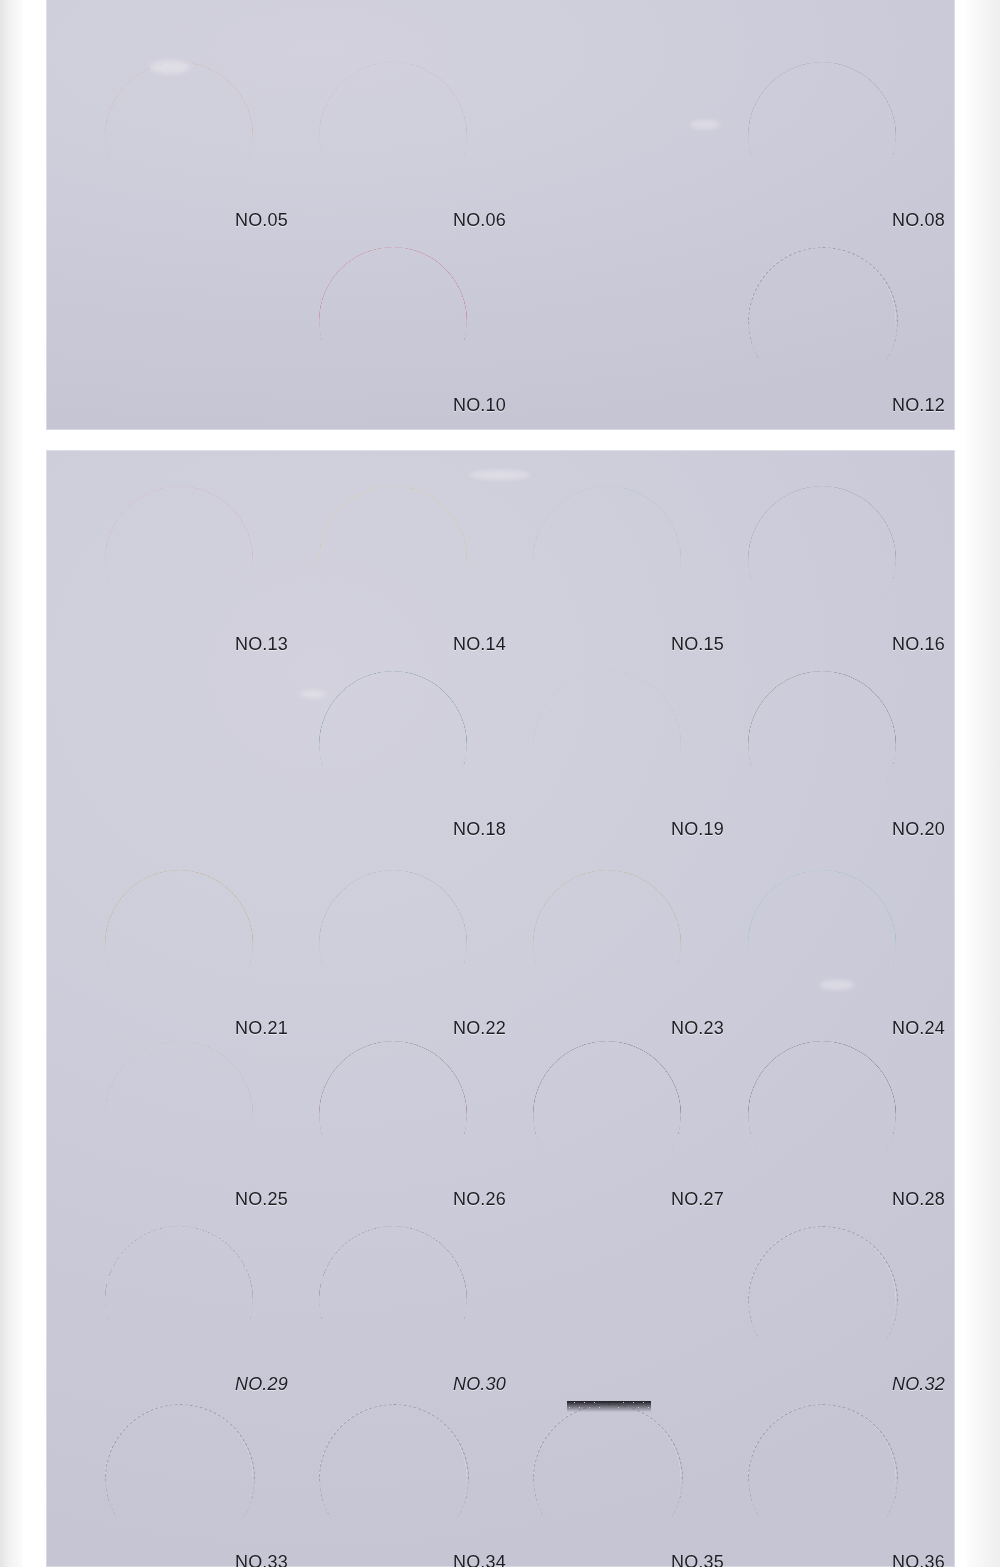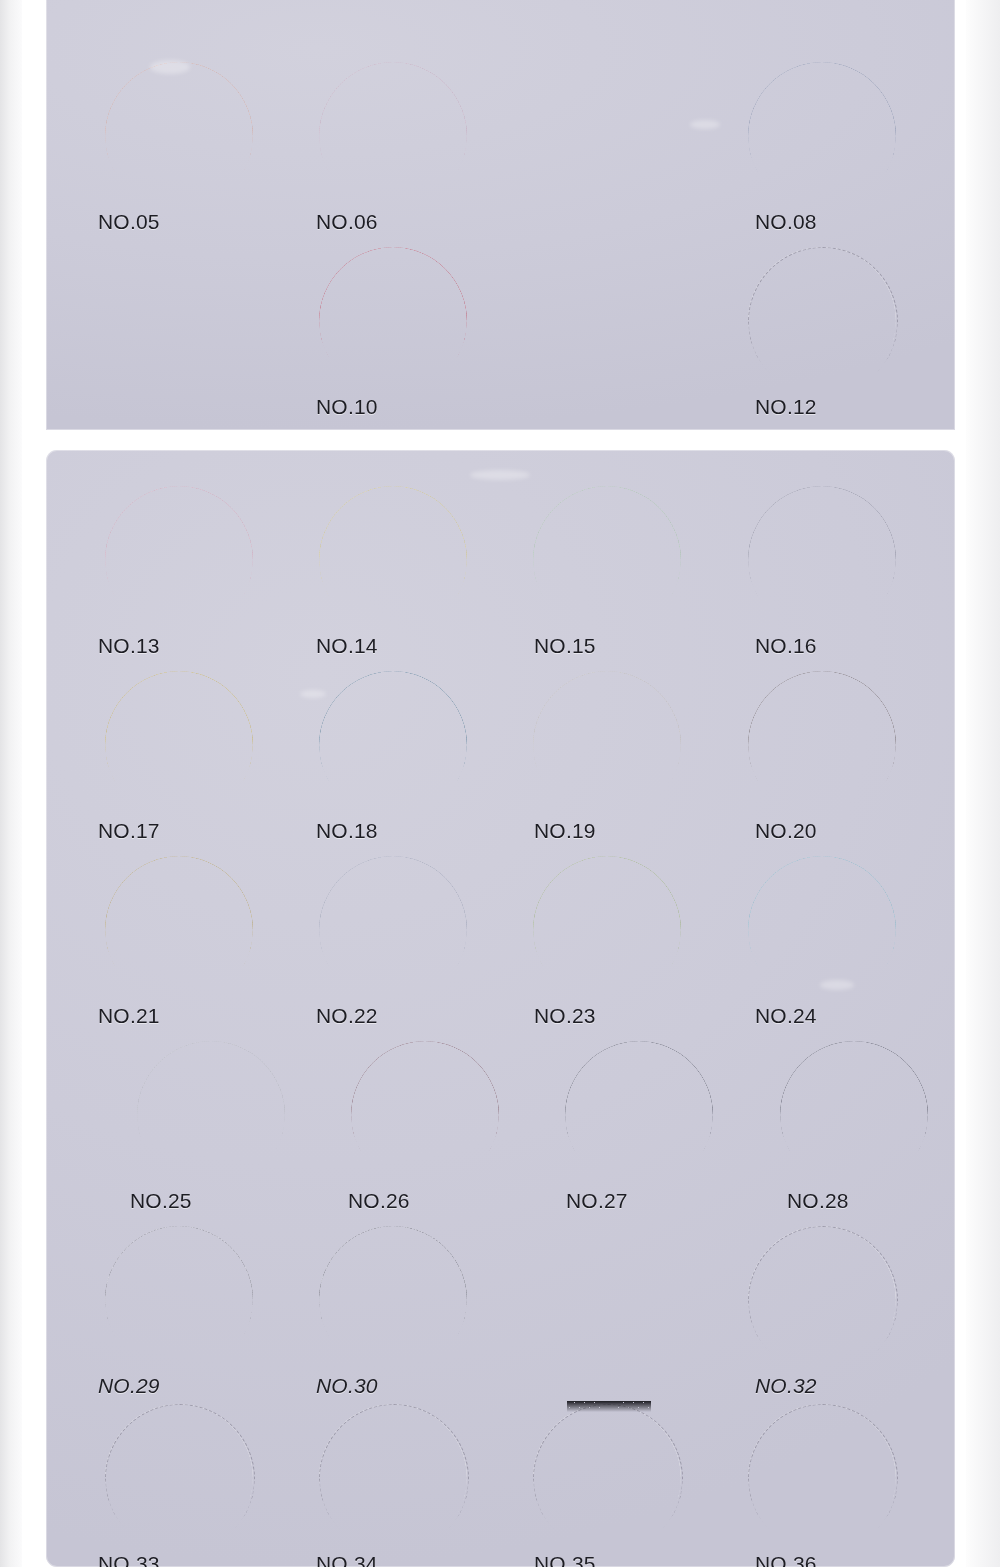--- a/index.html
+++ b/index.html
@@ -22,21 +22,21 @@
   }
 
   
   .card{
     position:absolute;
     background:
       radial-gradient(110% 80% at 30% 20%, #d2d1dd 0%, #cccbd9 55%, #c6c5d4 100%);
     box-shadow:0 0 0 1px rgba(255,255,255,.35) inset;
   }
   .card.c1{left:46px;top:-46px;width:909px;height:476px;}
-  .card.c2{left:46px;top:450px;width:909px;height:1117px;border-radius:11px;}
+  .card.c2{left:46px;top:450px;width:909px;height:1117px;}
 
   
   .blemish{position:absolute;background:rgba(255,255,255,.30);
            border-radius:50%;filter:blur(2px);pointer-events:none;}
 
   
   .row{position:absolute;left:0;width:909px;height:185px;}
   .cell{
     position:absolute;width:227px;height:185px;top:0;
   }
@@ -106,22 +106,22 @@
     position:absolute;left:55px;top:1px;width:84px;height:11px;
     background:
       repeating-linear-gradient(135deg,#1b1b22 0 6px,transparent 6px 7px),
       repeating-linear-gradient(-135deg,#1b1b22 0 6px,transparent 6px 7px);
     -webkit-mask:linear-gradient(#000,transparent);
     mask:linear-gradient(#000,transparent);
   }
 
   .label{
     position:absolute;left:0;top:152px;width:190px;
-    text-align:left;
-    font-size:21px;letter-spacing:.2px;color:#1d1d24;
+    text-align:right;
+    font-size:18px;letter-spacing:.2px;color:#1d1d24;
     text-shadow:0 1px 0 rgba(255,255,255,.55);
     white-space:nowrap;
   }
   .cell.col0 .label{left:14px}
   .cell.col1 .label{left:18px}
   .cell.col2 .label{left:22px}
   .cell.col3 .label{left:28px}
 </style>
 </head>
 <body>
@@ -176,56 +176,52 @@
         <div class="cell col2">
           <div class="disc" style="background: rgb(158, 212, 155);"></div>
           <div class="label">NO.15</div>
         </div>
         <div class="cell col3">
           <div class="disc" style="background: rgb(106, 109, 131);"></div>
           <div class="label">NO.16</div>
         </div>
       </div>
       <div class="row" style="top: 217px;">
-        <div class="cell col0">
-          <div class="disc" style="background: rgb(216, 179, 19);"></div>
-          <div class="label">NO.17</div>
-        </div>
         <div class="cell col1">
           <div class="disc" style="background: rgb(17, 86, 122);"></div>
           <div class="label">NO.18</div>
         </div>
         <div class="cell col2">
           <div class="disc" style="background: rgb(205, 198, 181);"></div>
           <div class="label">NO.19</div>
         </div>
         <div class="cell col3">
           <div class="disc" style="background: rgb(58, 42, 38);"></div>
           <div class="label">NO.20</div>
         </div>
       </div>
-      <div class="row" style="top: 402px;">
+      <div class="row" style="top: 416px;">
         <div class="cell col0">
           <div class="disc" style="background: rgb(187, 152, 33);"></div>
           <div class="label">NO.21</div>
         </div>
         <div class="cell col1">
           <div class="disc" style="background: rgb(135, 147, 174);"></div>
           <div class="label">NO.22</div>
         </div>
         <div class="cell col2">
           <div class="disc" style="background: rgb(140, 180, 74);"></div>
           <div class="label">NO.23</div>
         </div>
         <div class="cell col3">
           <div class="disc" style="background: rgb(99, 192, 214);"></div>
           <div class="label">NO.24</div>
         </div>
       </div>
-      <div class="row" style="top: 587px; margin-left: 32px;">
+      <div class="row" style="top: 587px;">
         <div class="cell col0">
           <div class="disc" style="background: rgb(185, 188, 194);"></div>
           <div class="label">NO.25</div>
         </div>
         <div class="cell col1">
           <div class="disc" style="background: rgb(92, 30, 44);"></div>
           <div class="label">NO.26</div>
         </div>
         <div class="cell col2">
           <div class="disc" style="background: rgb(20, 26, 40);"></div>

